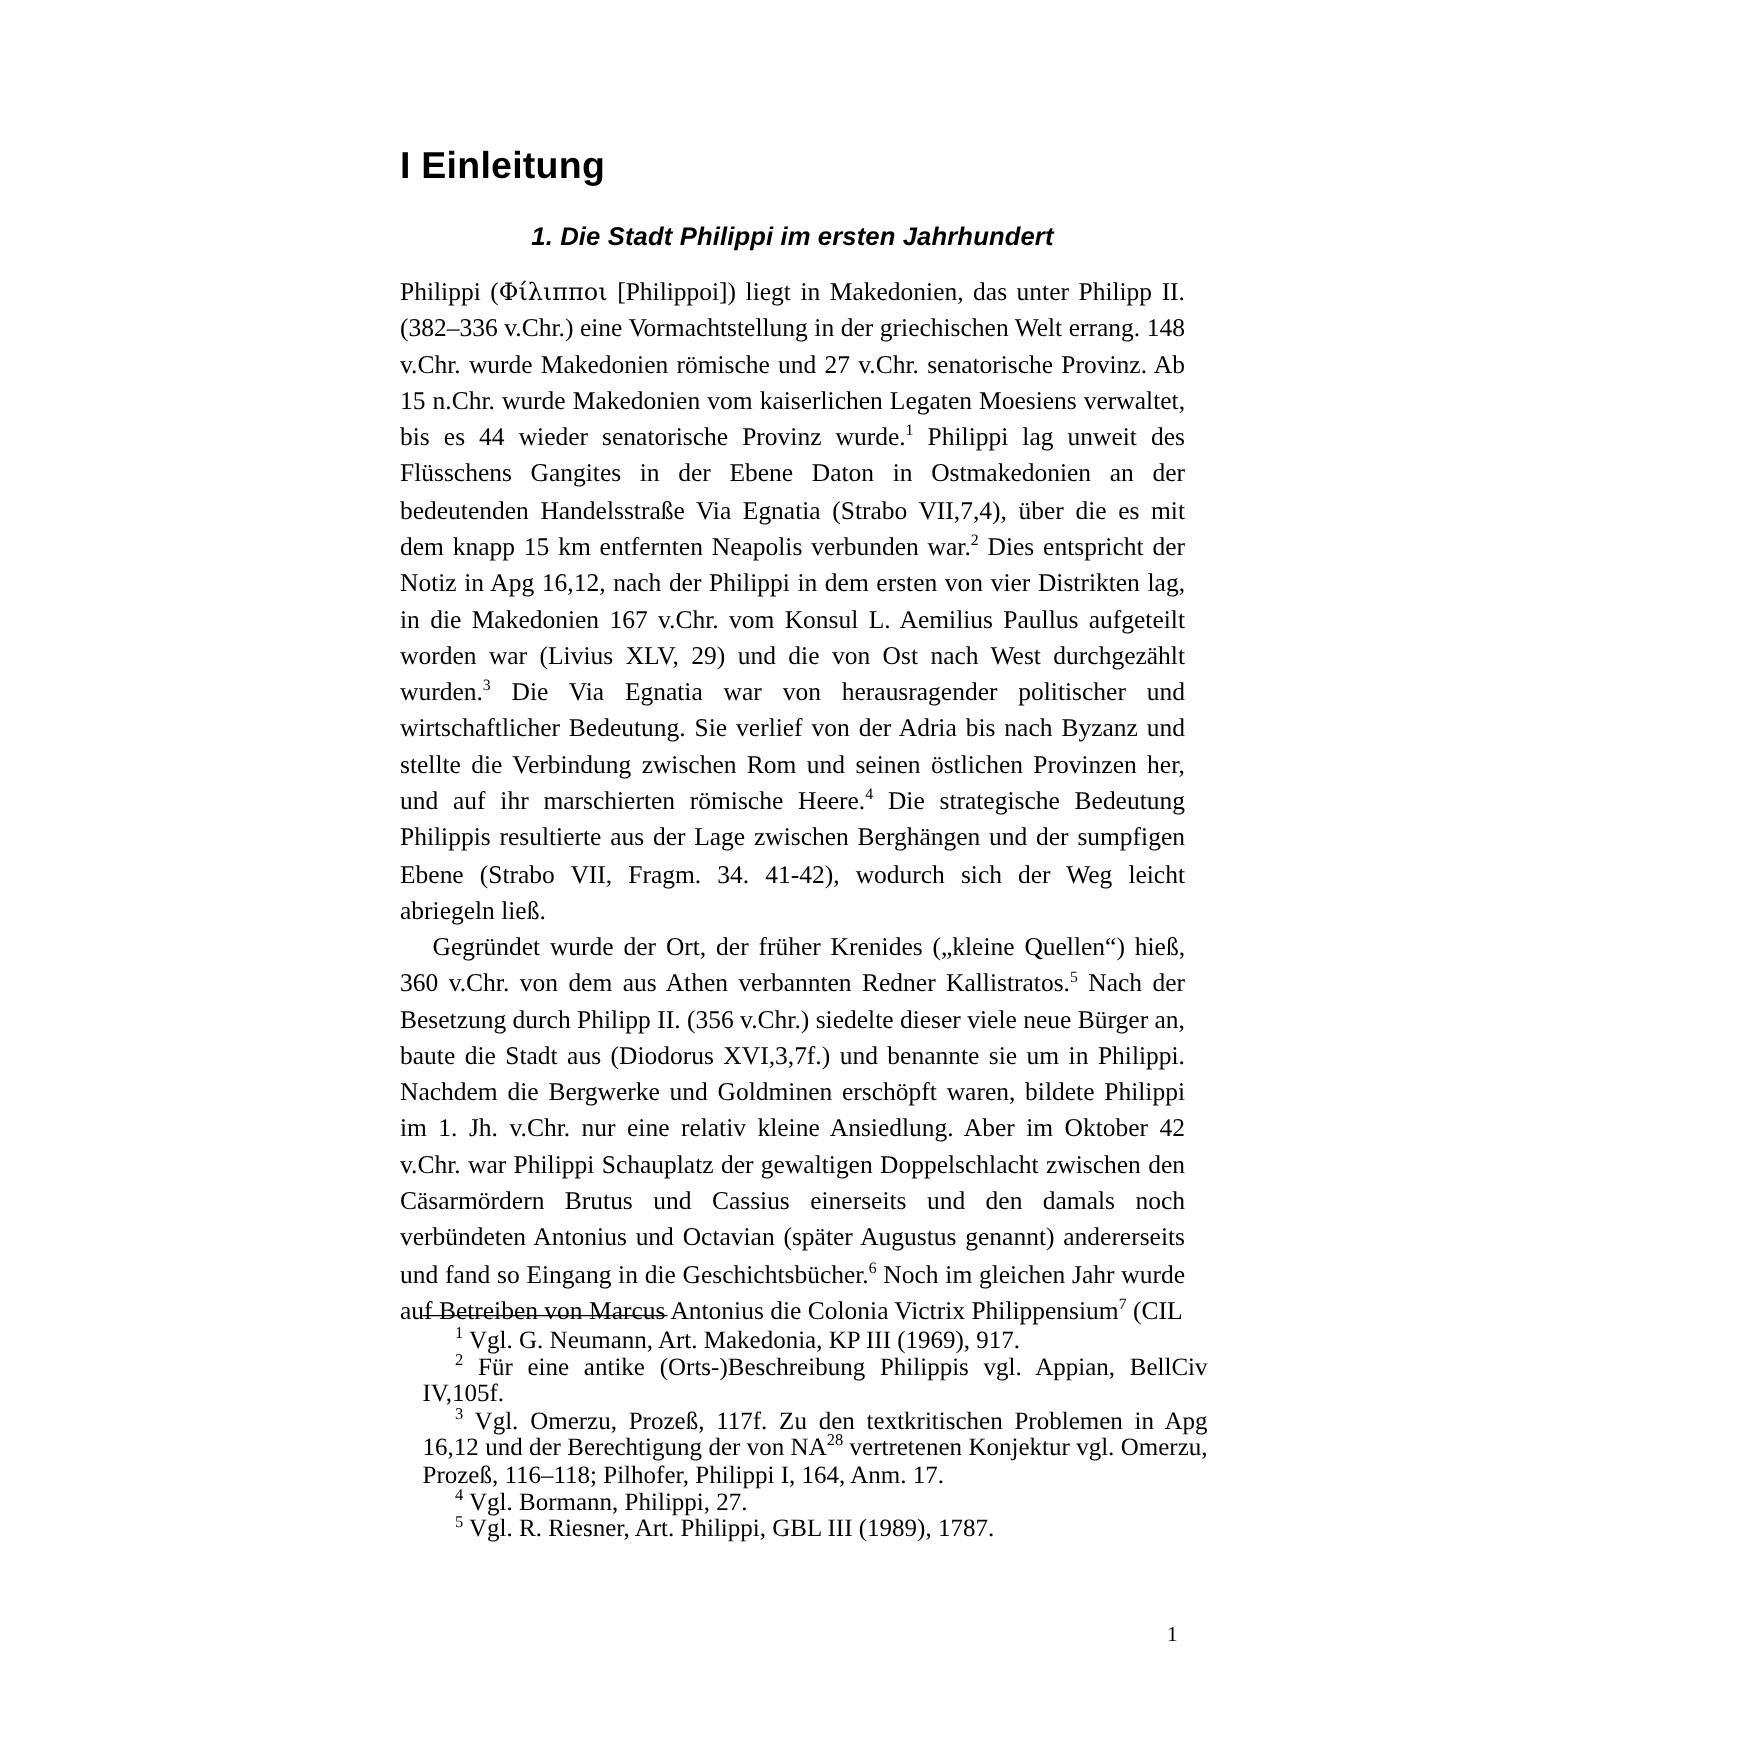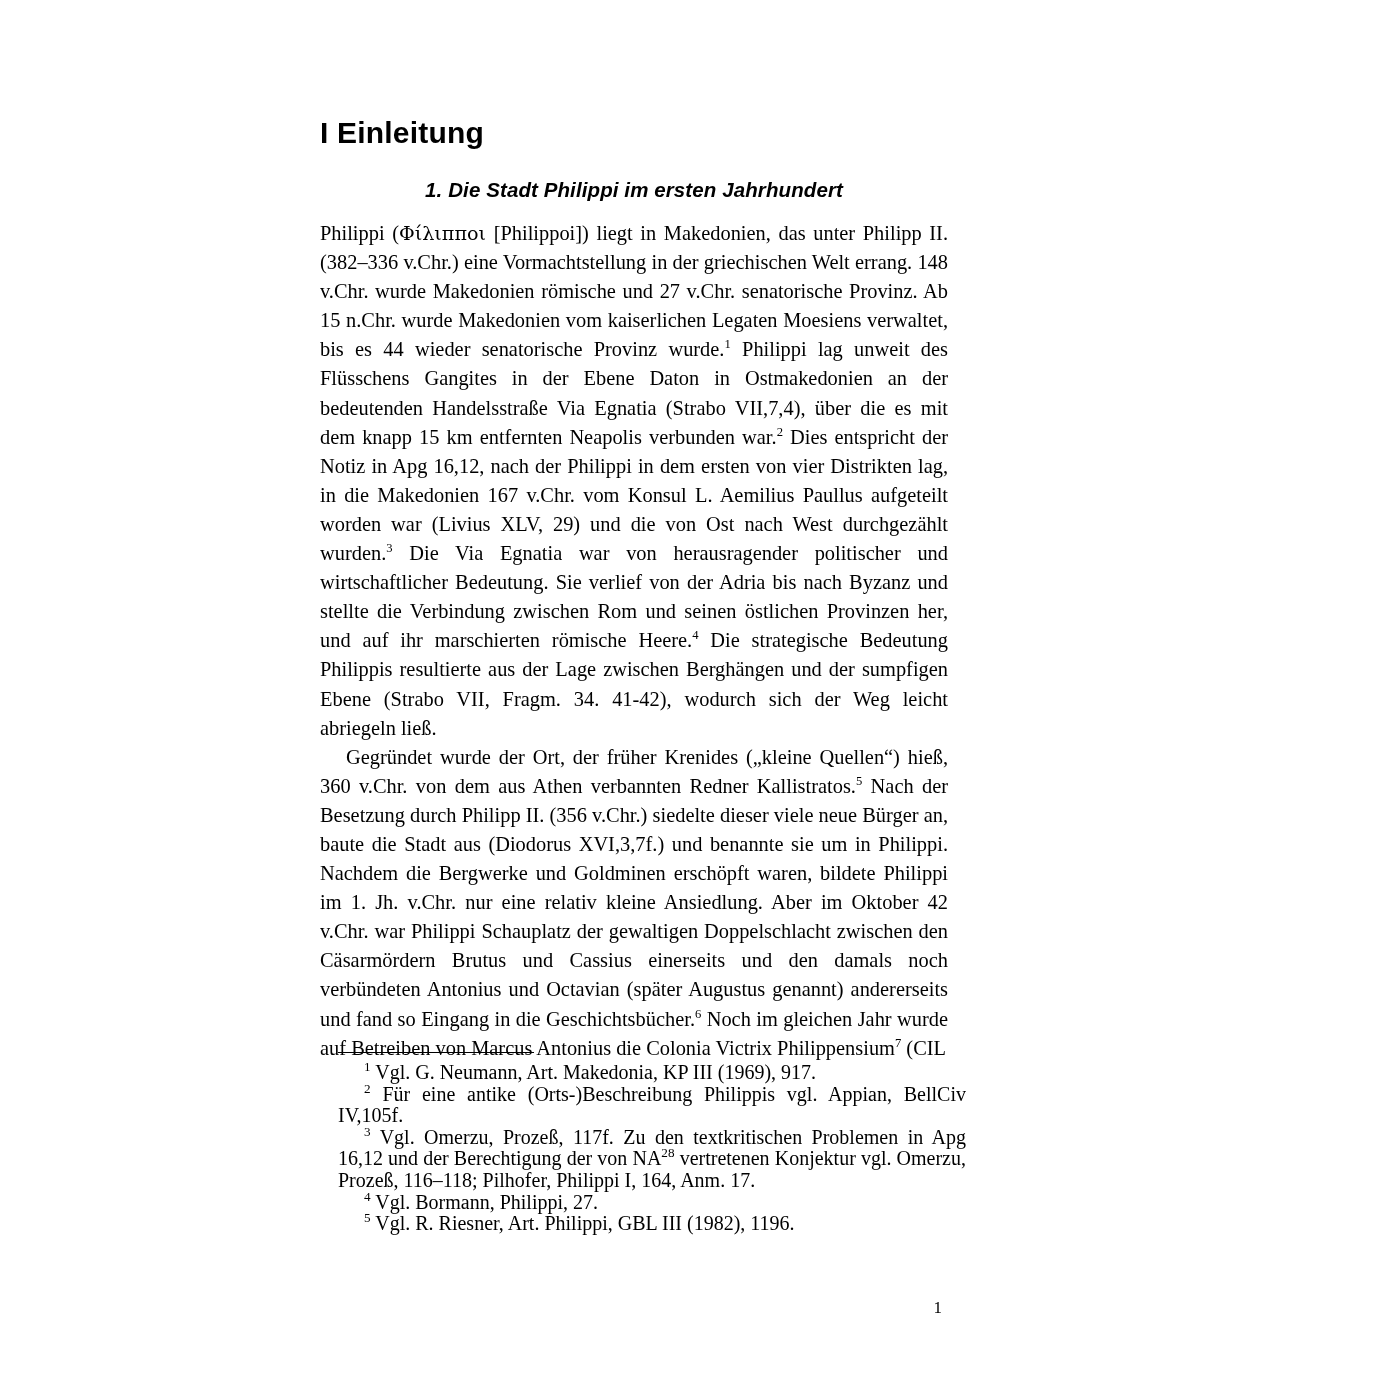--- a/index.html
+++ b/index.html
@@ -108,18 +108,18 @@
 
   <p class="body-text indent"><span>Gegründet wurde der Ort, der früher Krenides („kleine Quellen“) hieß, 360 v.Chr. von dem aus Athen verbannten Redner Kallistratos.</span><sup>5</sup><span> Nach der Besetzung durch Philipp II. (356 v.Chr.) siedelte dieser viele neue Bürger an, baute die Stadt aus (Diodorus XVI,3,7f.) und benannte sie um in Philippi. Nachdem die Bergwerke und Goldminen erschöpft waren, bildete Philippi im 1. Jh. v.Chr. nur eine relativ kleine Ansiedlung. Aber im Oktober 42 v.Chr. war Philippi Schauplatz der gewaltigen Doppelschlacht zwischen den Cäsarmördern Brutus und Cassius einerseits und den damals noch verbündeten Antonius und Octavian (später Augustus genannt) andererseits und fand so Eingang in die Geschichtsbücher.</span><sup>6</sup><span> Noch im gleichen Jahr wurde auf Betreiben von Marcus Antonius die </span><span class="it">Colonia Victrix Philippensium</span><sup>7</sup><span> (CIL</span></p>
 
   <div class="footnote-sep"></div>
 
   <div class="footnotes">
     <p class="fn"><sup>1</sup> <span>Vgl. G. Neumann, Art. Makedonia, KP III (1969), 917.</span></p>
     <p class="fn"><sup>2</sup> <span>Für eine antike (Orts-)Beschreibung Philippis vgl. Appian, BellCiv IV,105f.</span></p>
     <p class="fn"><sup>3</sup> <span>Vgl. Omerzu, Prozeß, 117f. Zu den textkritischen Problemen in Apg 16,12 und der Berechtigung der von NA</span><sup>28</sup><span> vertretenen Konjektur vgl. Omerzu, Prozeß, 116–118; Pilhofer, Philippi I, 164, Anm. 17.</span></p>
     <p class="fn"><sup>4</sup> <span>Vgl. Bormann, Philippi, 27.</span></p>
-    <p class="fn"><sup>5</sup> <span>Vgl. R. Riesner, Art. Philippi, GBL III (1982), 1196.</span></p>
+    <p class="fn"><sup>5</sup> <span>Vgl. R. Riesner, Art. Philippi, GBL III (1989), 1787.</span></p>
   </div>
 
   <div class="page-number">1</div>
 
 </div>
 
 </body></html>

